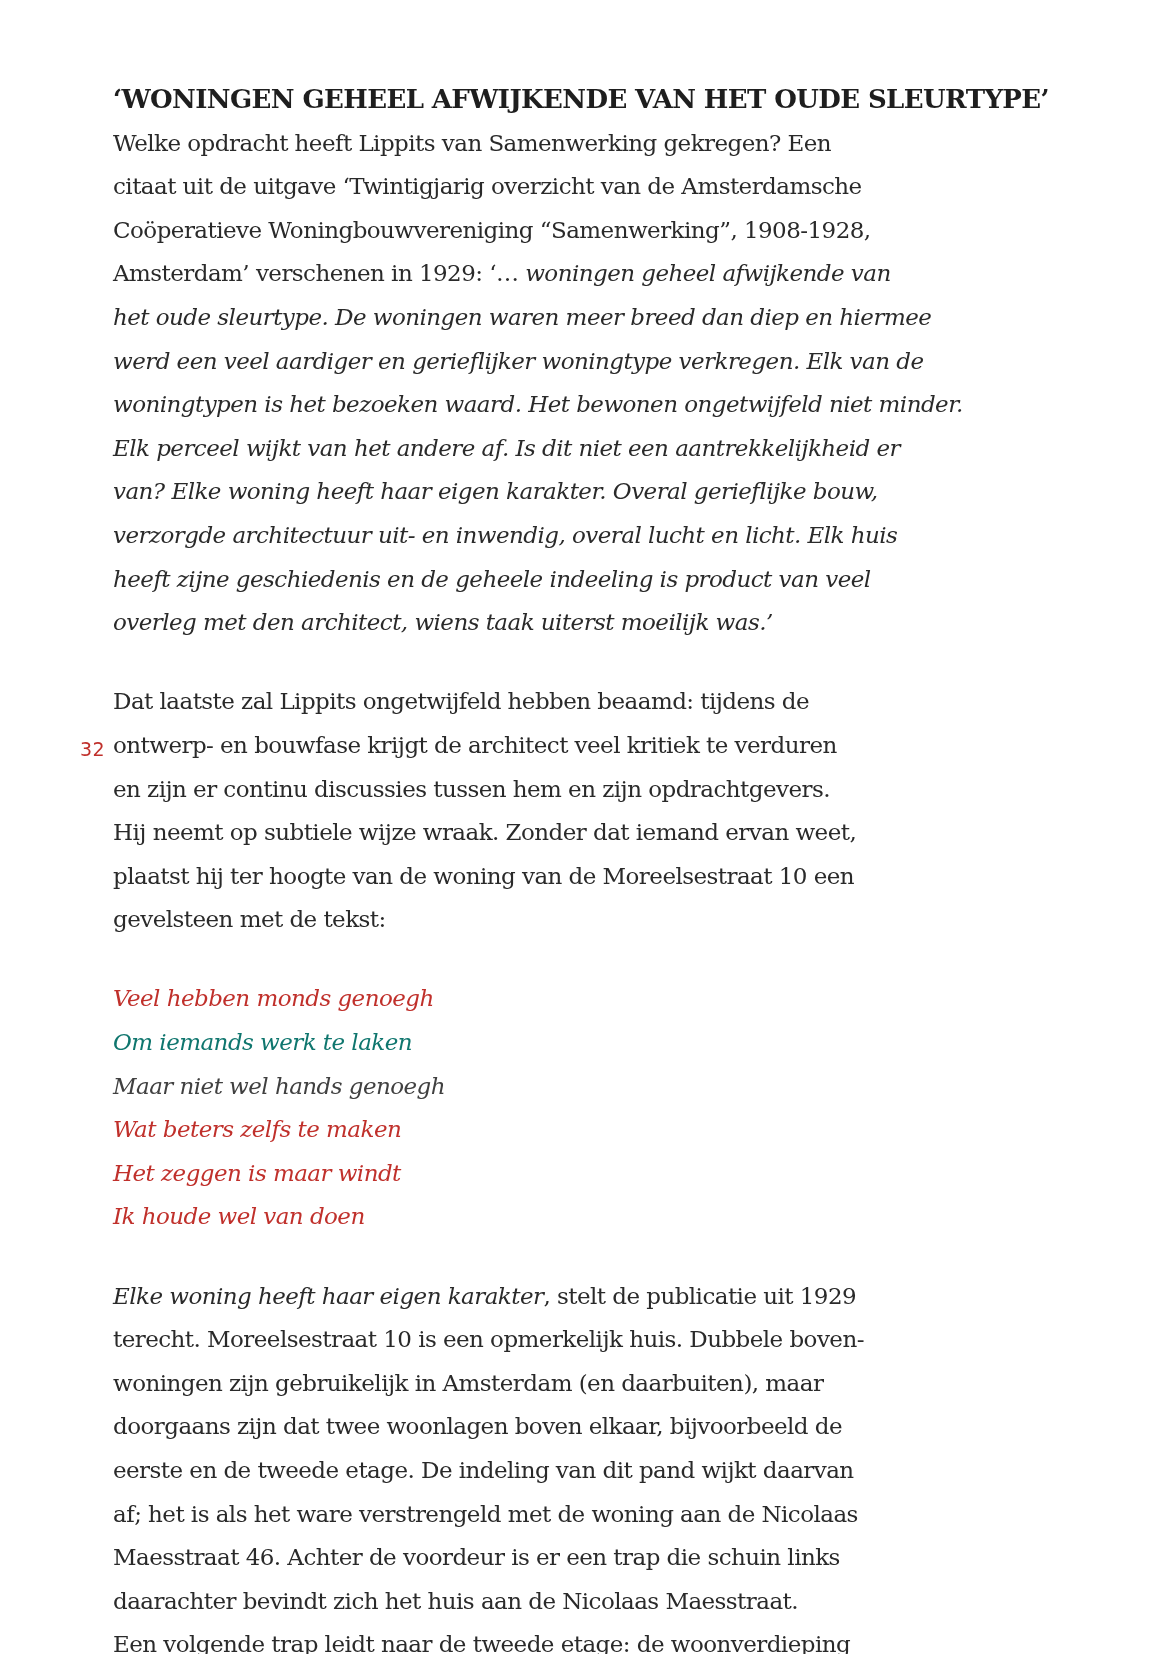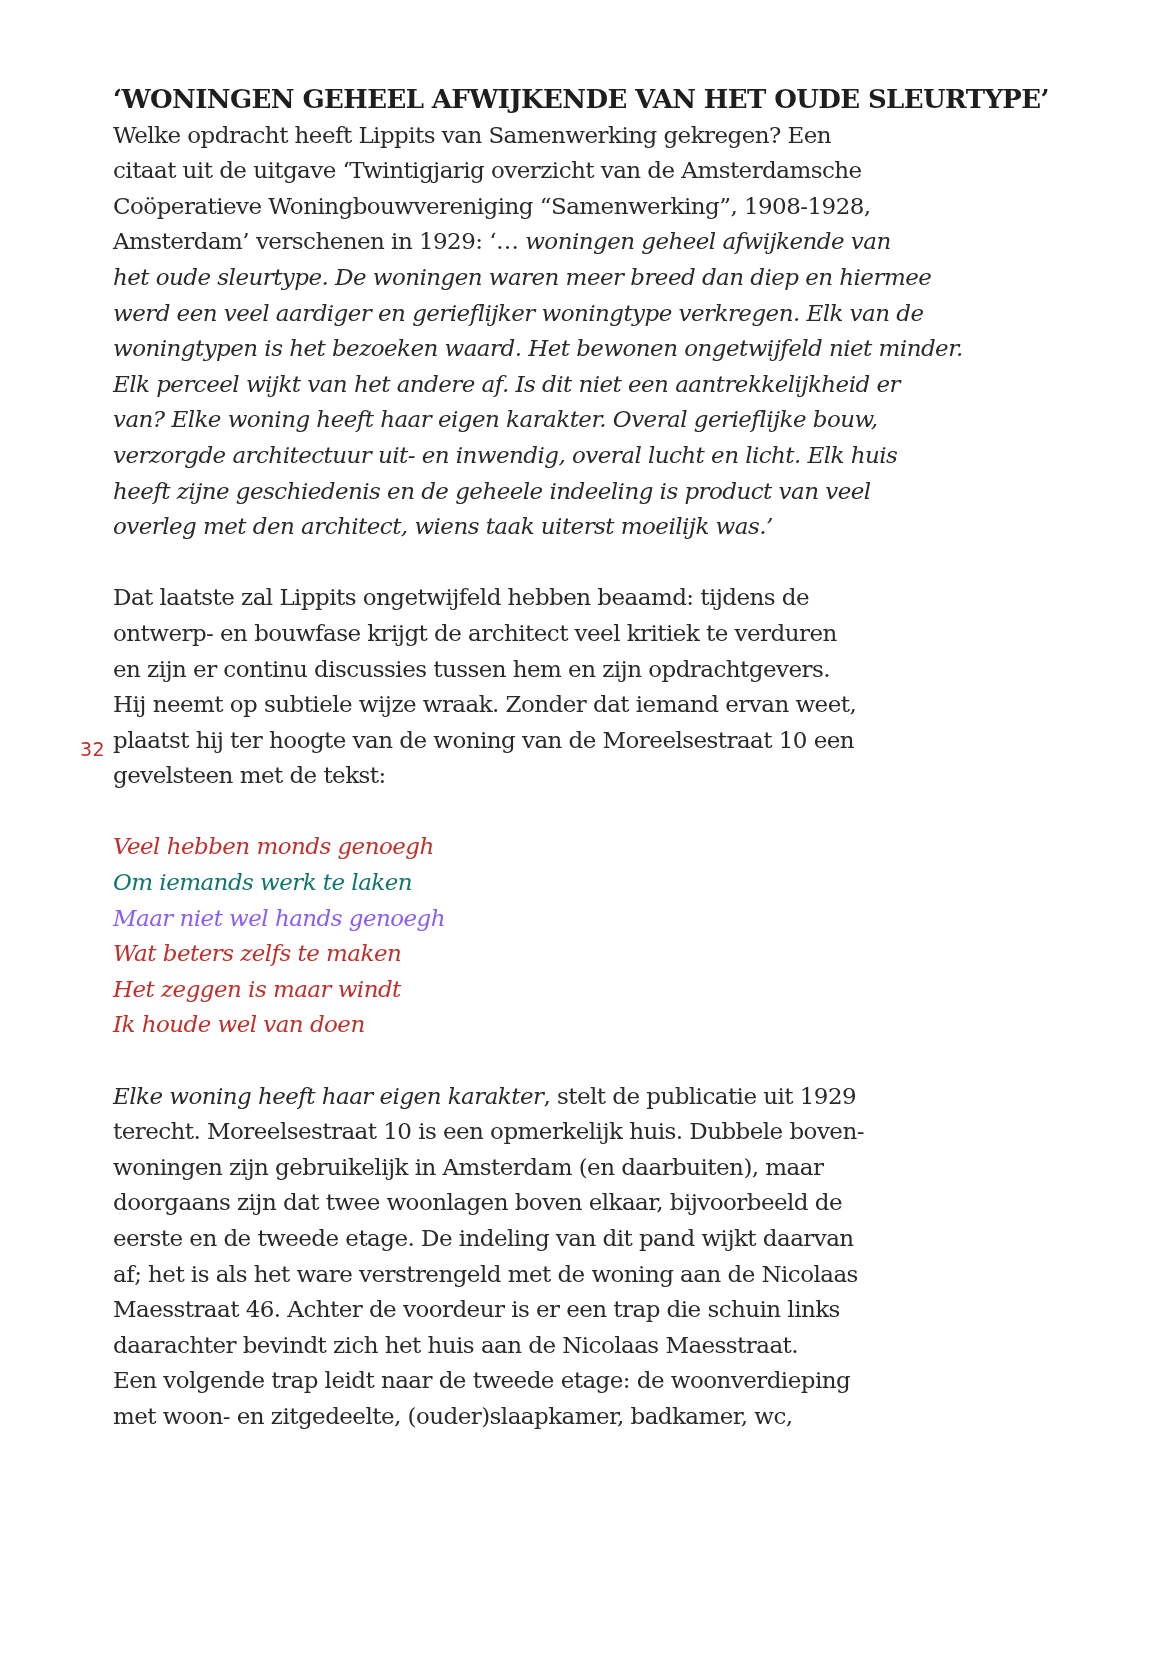--- a/index.html
+++ b/index.html
@@ -36,20 +36,21 @@
       height: 35.6px;
       white-space: nowrap;
       color: #1e1e1e;
     }
     .line {
       font-size: 23px;
       letter-spacing: -0.55px;
       line-height: 35.6px;
       height: 35.6px;
       white-space: nowrap;
+      margin-top: 8px;
     }
     .line .it, .line.it {
       font-style: italic;
     }
     .gap {
       height: 35.6px;
     }
     .poem .line {
       color: #c0302b;
       font-style: italic;
@@ -99,21 +100,21 @@
       <div class="line">Hij neemt op subtiele wijze wraak. Zonder dat iemand ervan weet,</div>
       <div class="line">plaatst hij ter hoogte van de woning van de Moreelsestraat 10 een</div>
       <div class="line">gevelsteen met de tekst:</div>
     </div>
 
     <div class="gap"></div>
 
     <div class="poem">
       <div class="line" style="color: rgb(192, 48, 43);">Veel hebben monds genoegh</div>
       <div class="line" style="color: #0f766e;">Om iemands werk te laken</div>
-      <div class="line" style="color: #8b5cf6;">Maar niet wel hands genoegh</div>
+      <div class="line" style="color: #404040;">Maar niet wel hands genoegh</div>
       <div class="line" style="color: rgb(192, 48, 43);">Wat beters zelfs te maken</div>
       <div class="line" style="color: rgb(192, 48, 43);">Het zeggen is maar windt</div>
       <div class="line" style="color: rgb(192, 48, 43);">Ik houde wel van doen</div>
     </div>
 
     <div class="gap"></div>
 
     <div>
       <div class="line"><span class="it">Elke woning heeft haar eigen karakter</span><span>, stelt de publicatie uit 1929</span></div>
       <div class="line">terecht. Moreelsestraat 10 is een opmerkelijk huis. Dubbele boven-</div>

